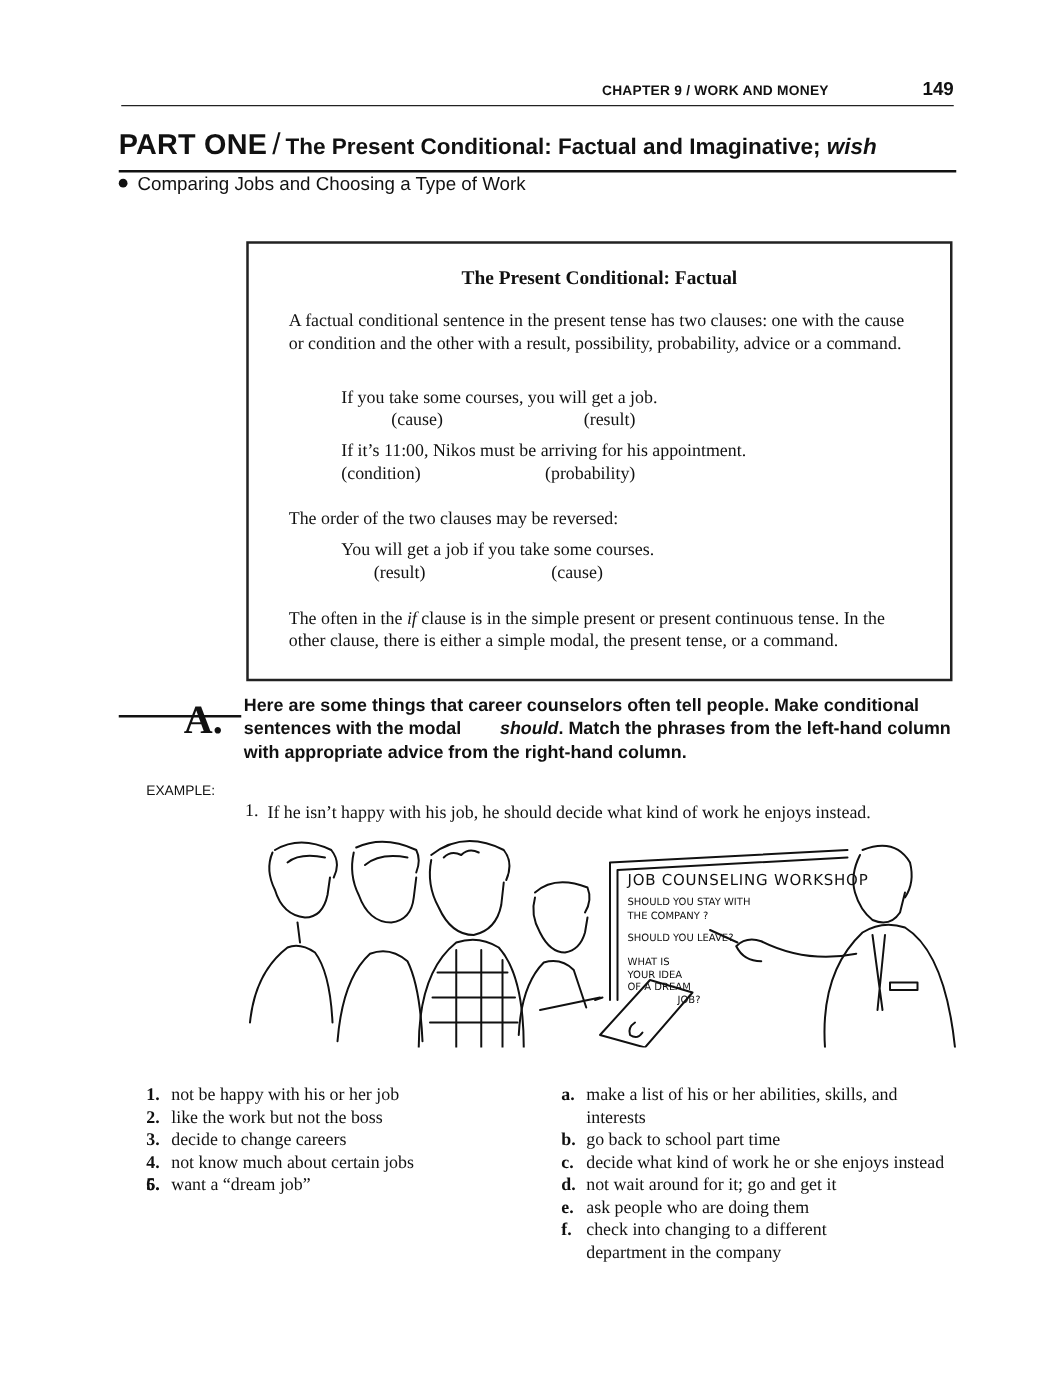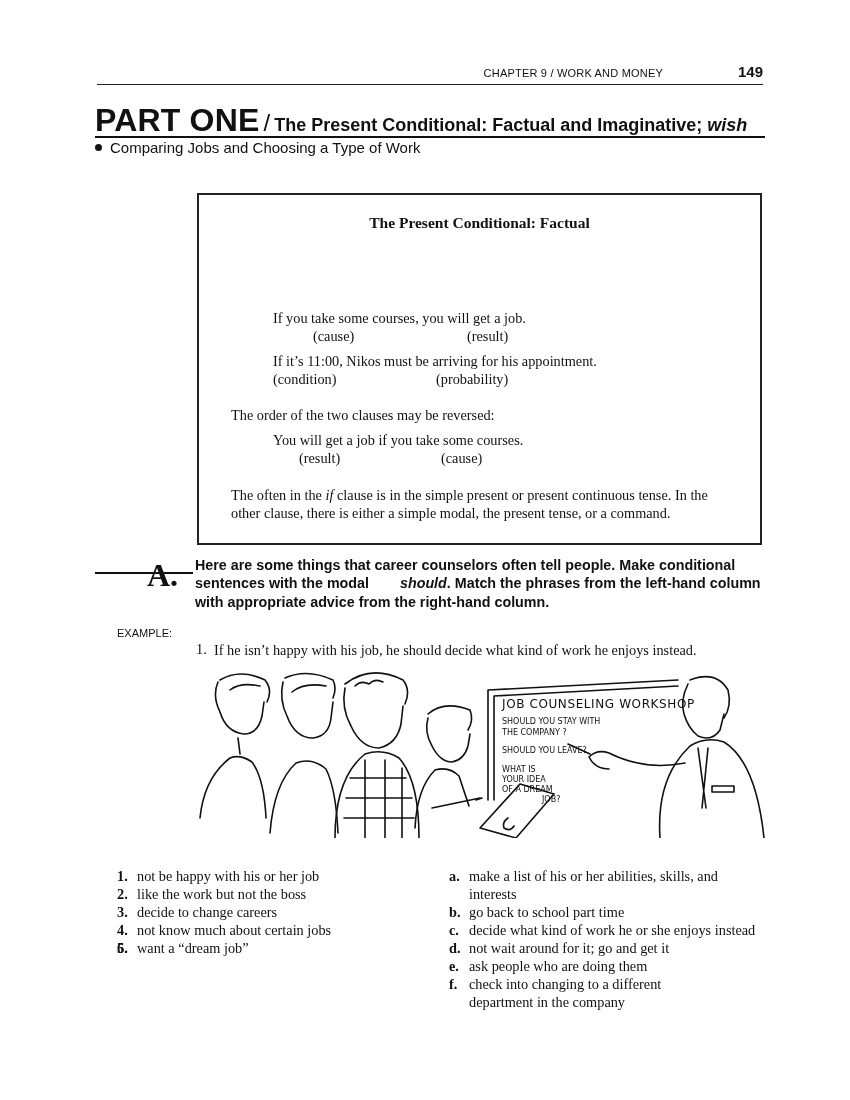--- a/index.html
+++ b/index.html
@@ -3,26 +3,26 @@
 <meta charset="utf-8">
 <style>
   html, body { margin: 0; padding: 0; background: #ffffff; }
   body { width: 850px; height: 1100px; position: relative; overflow: hidden; color: #111; }
   .abs { position: absolute; }
   .sans { font-family: "Liberation Sans", sans-serif; }
   .serif { font-family: "Liberation Serif", serif; margin-top: 16px; }
 
   
   .running-head { left: 97px; top: 62px; width: 666px; height: 22px; border-bottom: 1px solid #222; }
-  .chapter { position: absolute; right: 100px; top: 5px; font-size: 11px; font-weight: normal; letter-spacing: 0.2px; }
+  .chapter { position: absolute; right: 100px; top: 5px; font-size: 11px; font-weight: bold; letter-spacing: 0.2px; }
   .page-num { position: absolute; right: 0; top: 1px; font-size: 15px; font-weight: bold; }
 
   
   .part-title { left: 95px; top: 102px; width: 670px; height: 34px; border-bottom: 2px solid #111; white-space: nowrap; }
-  .part-big { font-size: 32px; font-weight: bold; letter-spacing: 0.2px; }
+  .part-big { font-size: 23px; font-weight: bold; letter-spacing: 0.2px; }
   .part-slash { font-size: 24px; font-weight: normal; margin: 0 4px; }
   .part-sub { font-size: 18px; font-weight: bold; }
   .part-sub i { font-style: italic; }
   .bullet-line { left: 95px; top: 139px; font-size: 15px; }
   .bullet-dot { display: inline-block; width: 7px; height: 7px; border-radius: 50%; background: #111; margin-right: 8px; vertical-align: middle; position: relative; top: -2px; }
 
   
   .grammar-box { left: 197px; top: 177px; width: 565px; height: 352px; border: 2px solid #222; box-sizing: border-box; }
   .box-title { position: absolute; top: 19px; left: 0; width: 100%; text-align: center; font-size: 15.5px; font-weight: bold; }
   .box-p { position: absolute; left: 32px; font-size: 14.3px; line-height: 18.3px; }
@@ -59,20 +59,21 @@
 
 <div class="abs part-title sans">
   <span class="part-big">PART ONE</span><span class="part-slash">/</span><span class="part-sub"><span>The Present Conditional: Factual and Imaginative;</span> <i>wish</i></span>
 </div>
 <div class="abs bullet-line sans">
   <span class="bullet-dot"></span><span>Comparing Jobs and Choosing a Type of Work</span>
 </div>
 
 <div class="abs grammar-box serif">
   <div class="box-title">The Present Conditional: Factual</div>
+  <div class="box-p" style="top:53px; width:500px;">A factual conditional sentence in the present tense has two clauses: one with the cause or condition and the other with a result, possibility, probability, advice or a command.</div>
 
   <div class="ex" style="left:74px; top:114px;">If you take some courses, you will get a job.</div>
   <div class="lbl" style="left:114px; top:133px;">(cause)</div>
   <div class="lbl" style="left:268px; top:133px;">(result)</div>
 
   <div class="ex" style="left:74px; top:157px;">If it’s 11:00, Nikos must be arriving for his appointment.</div>
   <div class="lbl" style="left:74px; top:176px;">(condition)</div>
   <div class="lbl" style="left:237px; top:176px;">(probability)</div>
 
   <div class="box-p" style="top:211px; width:500px;">The order of the two clauses may be reversed:</div>

